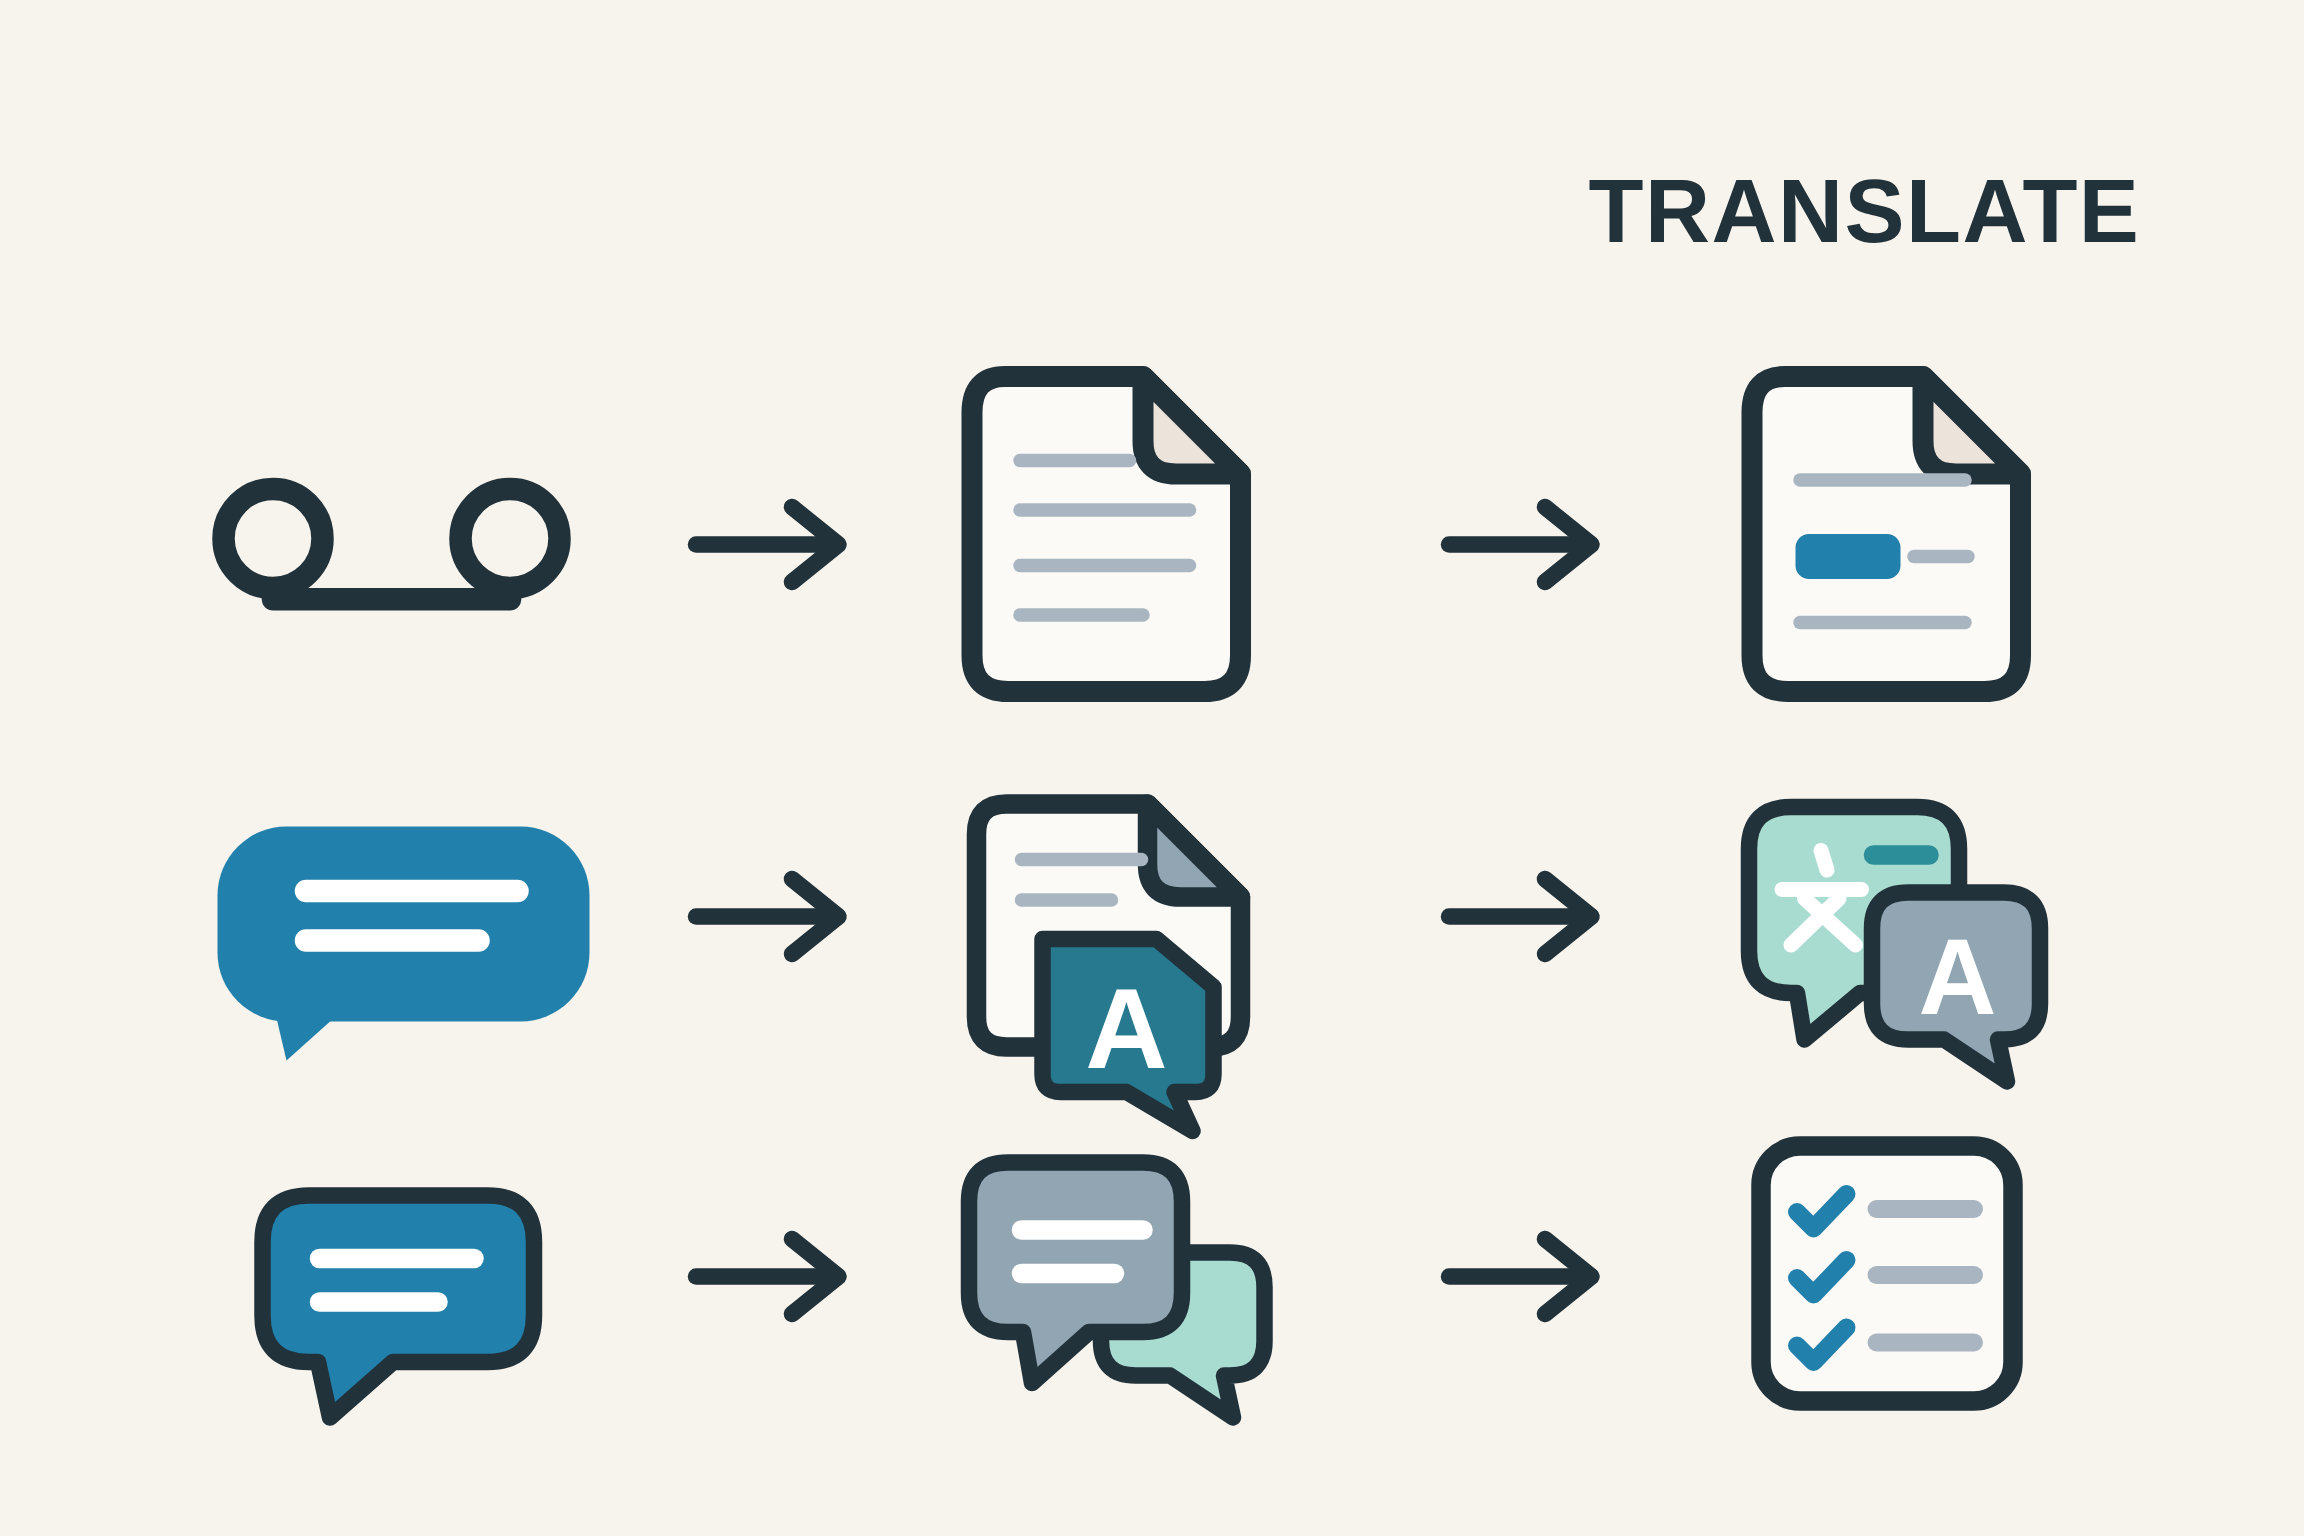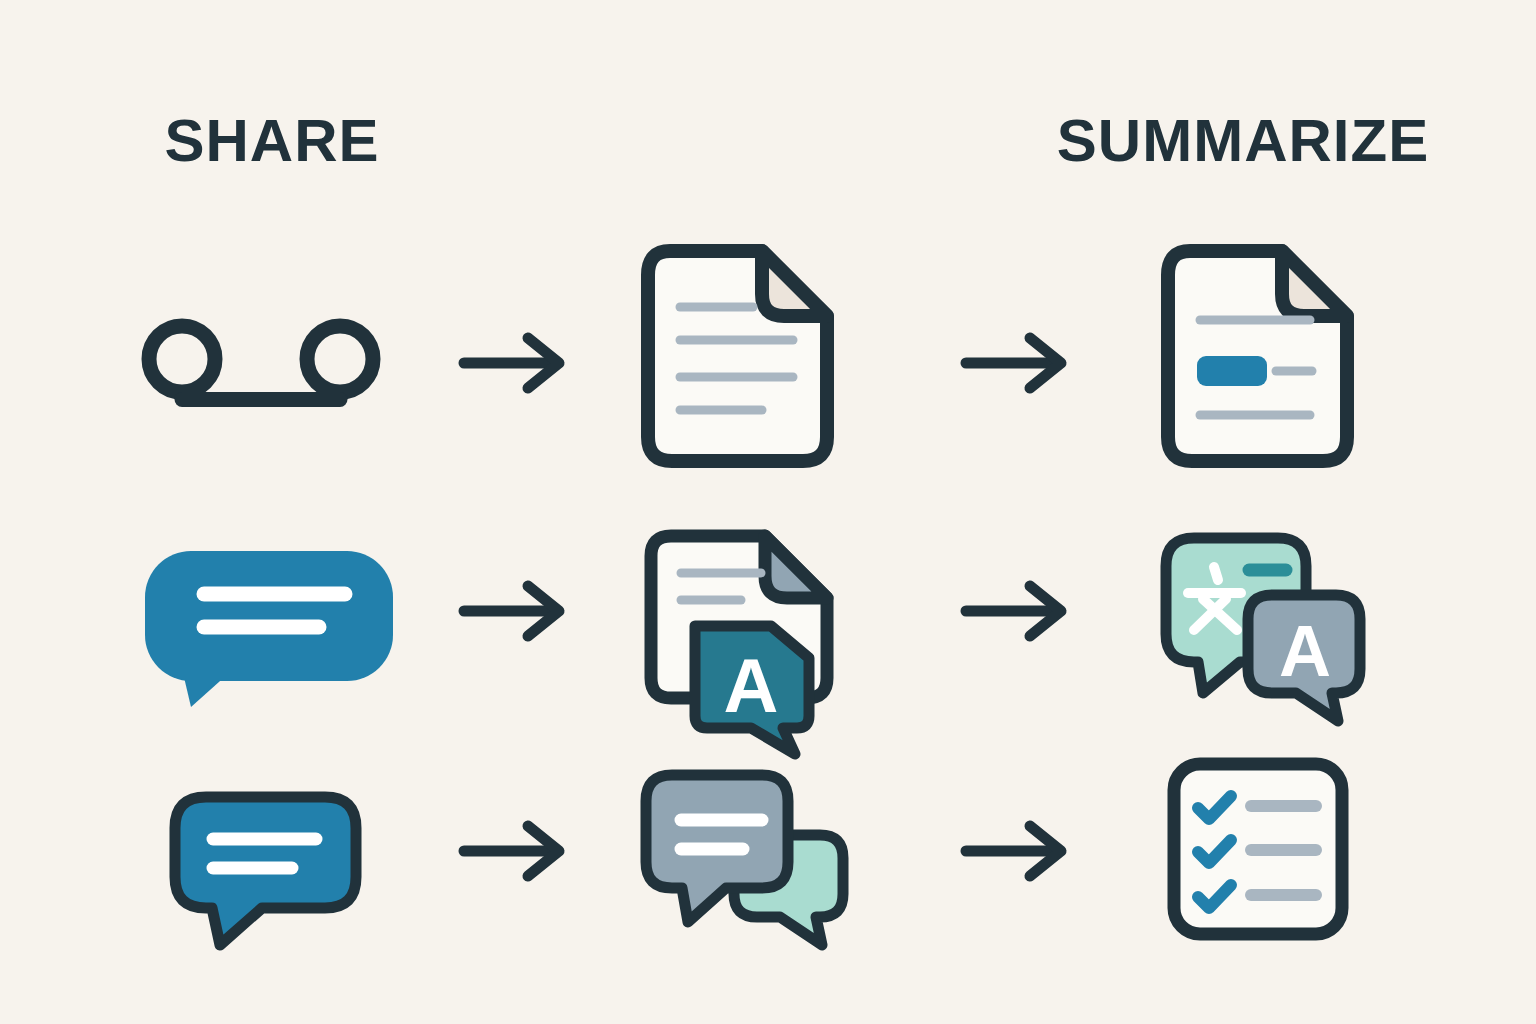--- a/index.html
+++ b/index.html
@@ -27,22 +27,21 @@
     font-family:"Liberation Sans",sans-serif;
     font-weight:700;
     fill:var(--white,#ffffff);
   }
 </style>
 </head>
 <body>
 
 <div class="stage">
 
-  <div class="col-header" style="left:62px;">SHARE</div>
-  <div class="col-header" style="left:1033px;">SUMMARIZE</div>
+  <div class="col-header" style="left:1033px;">TRANSLATE</div>
 
   <svg class="abs" style="left:140px;top:314px;" width="246" height="96" viewBox="0 0 246 96" aria-label="voicemail-icon">
     <circle cx="42" cy="45" r="33" fill="none" stroke="var(--ink)" stroke-width="15"></circle>
     <circle cx="200" cy="45" r="33" fill="none" stroke="var(--ink)" stroke-width="15"></circle>
     <line x1="42" y1="85.5" x2="200" y2="85.5" stroke="var(--ink)" stroke-width="15" stroke-linecap="round"></line>
   </svg>
 
   <svg class="abs" style="left:456px;top:333px;" width="116" height="60" viewBox="0 0 116 60">
     <line x1="8" y1="30" x2="94" y2="30" stroke="var(--ink)" stroke-width="11" stroke-linecap="round"></line>
     <path d="M 72 5 L 103 30 L 72 55" fill="none" stroke="var(--ink)" stroke-width="11" stroke-linecap="round" stroke-linejoin="round"></path>

